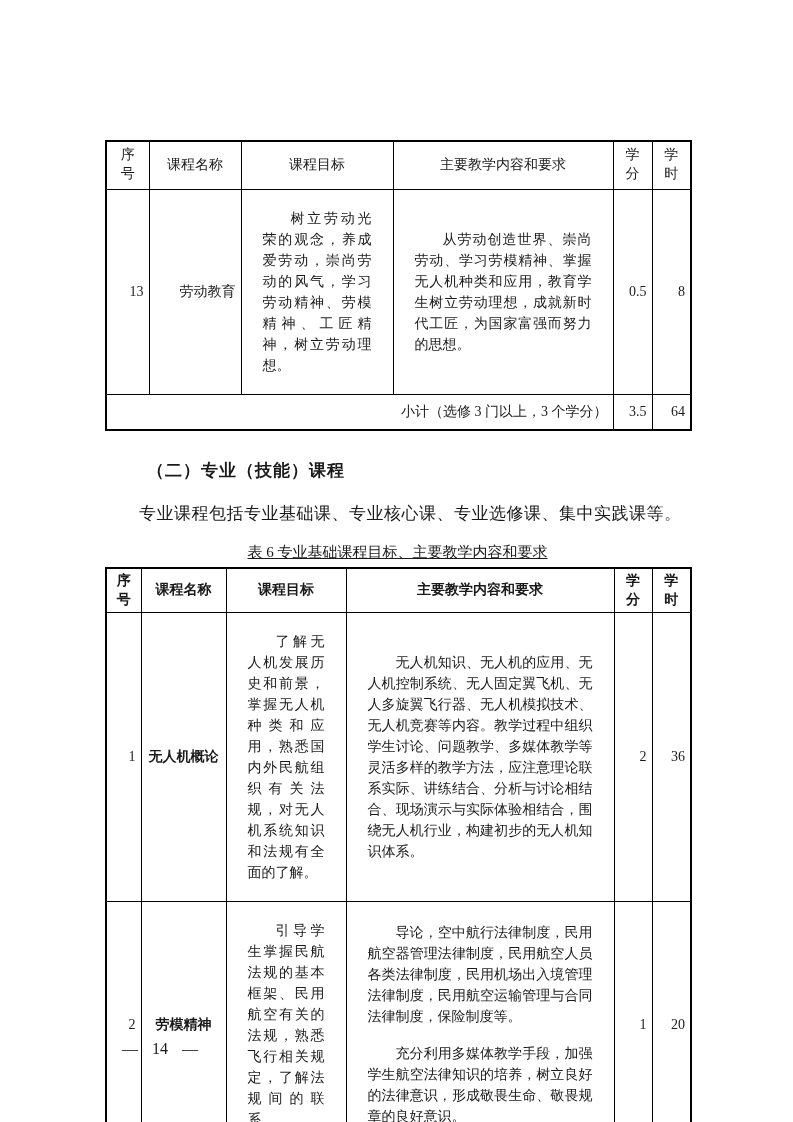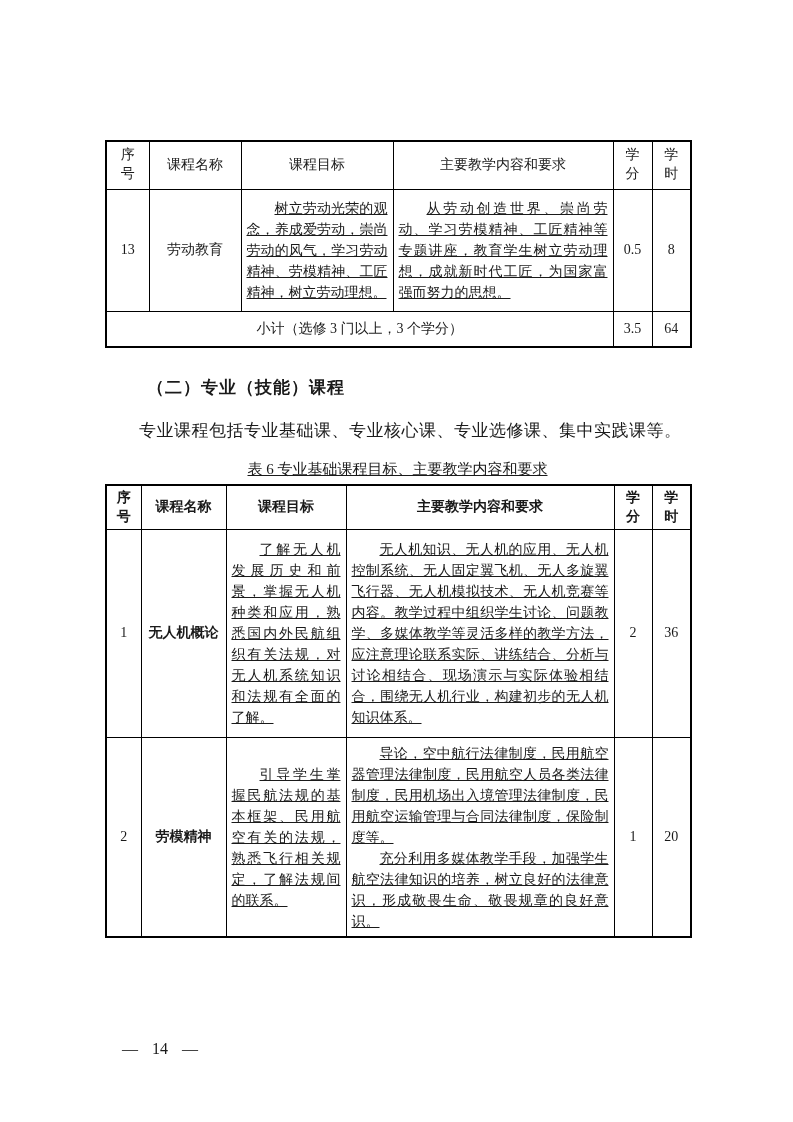--- a/index.html
+++ b/index.html
@@ -38,28 +38,27 @@
     overflow: hidden;
     box-sizing: border-box;
   }
   table.tbl th {
     text-align: center;
     font-weight: normal;
     line-height: 1.35;
   }
   table.tbl6 th { font-weight: bold; }
   th.stack { white-space: pre-line; }
-  td.cc { text-align: center; }
+  td.cc { text-align: right; }
   td.name-bold { font-weight: bold; text-align: center; margin-left: 13px; }
   p.cellp {
-    margin: 0;
+    margin: 16px;
     text-align: justify;
     text-indent: 2em;
     line-height: 1.5;
-    text-decoration: underline;
   }
   tr.hdr1 { height: 48px; }
   tr.r13  { height: 122px; }
   tr.sub  { height: 36px; }
   tr.hdr6 { height: 44px; }
   tr.r1   { height: 208px; }
   tr.r2   { height: 200px; }
   
   .sec-heading {
     font-size: 17px;
@@ -118,21 +117,21 @@
         <th class="stack">学
 时</th>
       </tr>
       <tr class="r13">
         <td class="cc">13</td>
         <td class="cc">劳动教育</td>
         <td>
           <p class="cellp">树立劳动光荣的观念，养成爱劳动，崇尚劳动的风气，学习劳动精神、劳模精神、工匠精神，树立劳动理想。</p>
         </td>
         <td>
-          <p class="cellp">从劳动创造世界、崇尚劳动、学习劳模精神、工匠精神等专题讲座，教育学生树立劳动理想，成就新时代工匠，为国家富强而努力的思想。</p>
+          <p class="cellp">从劳动创造世界、崇尚劳动、学习劳模精神、掌握无人机种类和应用，教育学生树立劳动理想，成就新时代工匠，为国家富强而努力的思想。</p>
         </td>
         <td class="cc">0.5</td>
         <td class="cc">8</td>
       </tr>
       <tr class="sub">
         <td class="cc" colspan="4">小计（选修 3 门以上，3 个学分）</td>
         <td class="cc">3.5</td>
         <td class="cc">64</td>
       </tr>
     </tbody>

